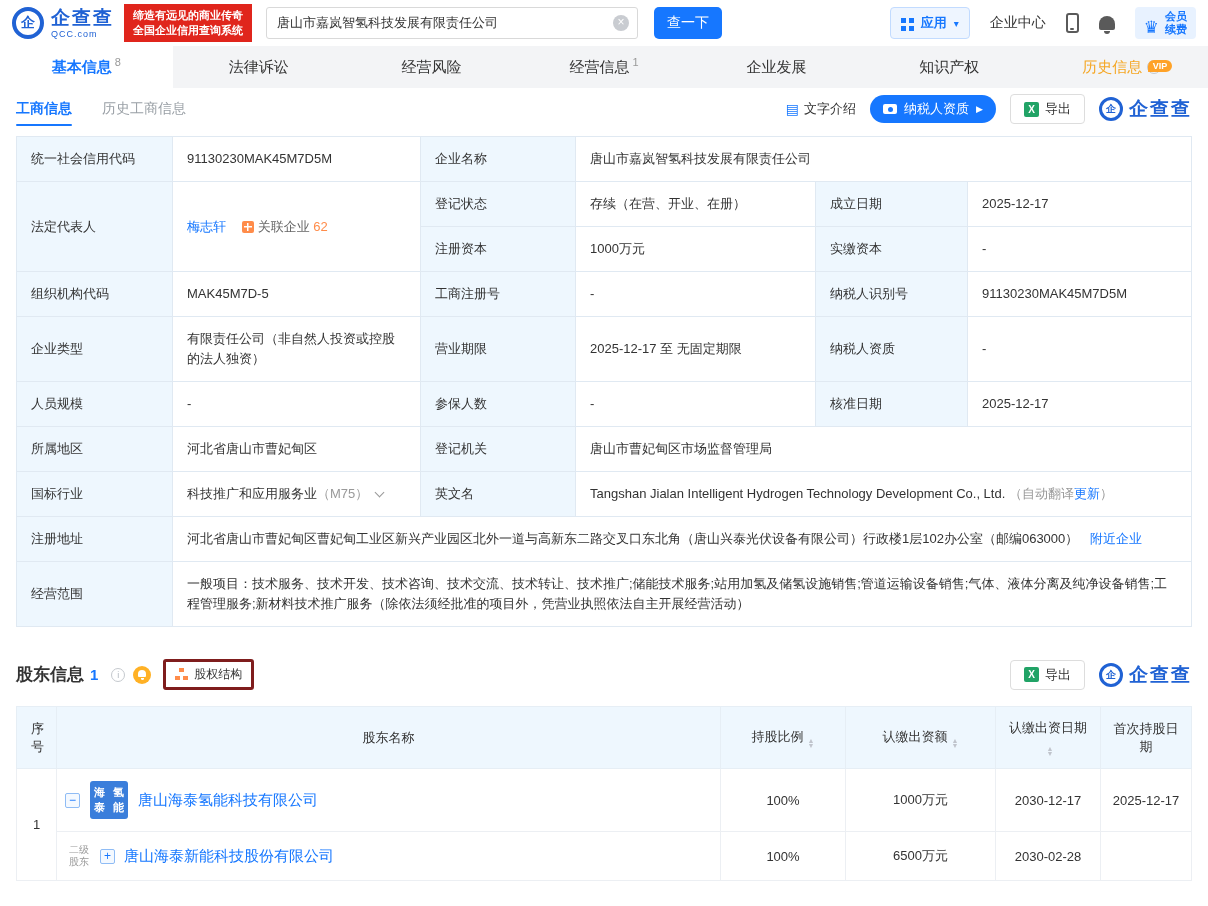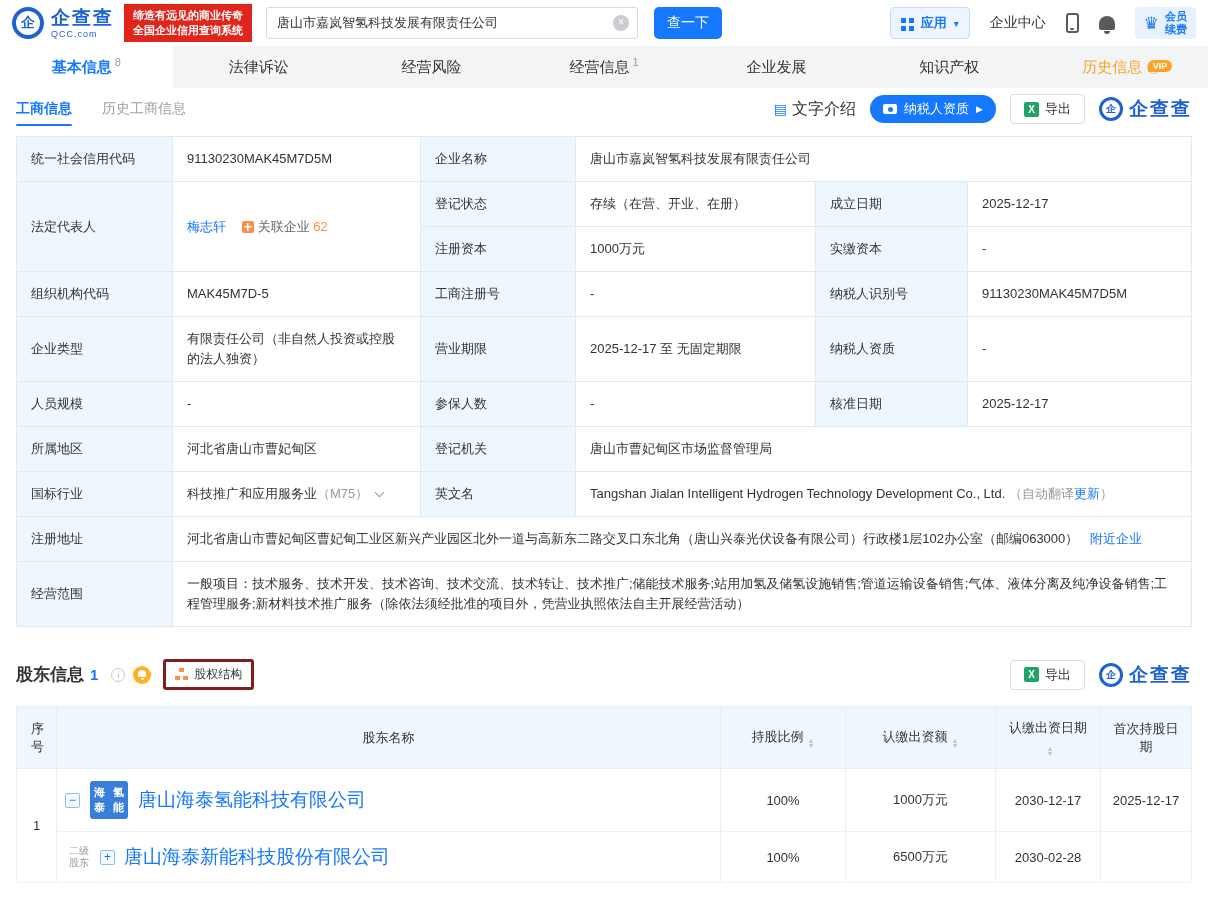--- a/index.html
+++ b/index.html
@@ -26,40 +26,40 @@
 .apps-btn{display:flex;align-items:center;gap:7px;background:#eef5ff;border:1px solid #c2dbff;border-radius:4px;color:#1677ff;font-weight:bold;font-size:13px;padding:6px 10px;cursor:pointer}
 .grid-icon{position:relative;width:13px;height:13px}
 .grid-icon::before{content:"";position:absolute;left:0;top:1px;width:5px;height:5px;background:#1677ff;box-shadow:8px 0 0 #1677ff,0 8px 0 #1677ff,8px 8px 0 #1677ff}
 .dd{font-size:10px;color:#1677ff}
 .dd::before{content:"▾"}
 .ent-center{font-size:14px;cursor:pointer}
 .phone-icon{width:13px;height:20px;border:2px solid #5a5a5a;border-radius:3px;position:relative;cursor:pointer}
 .phone-icon::after{content:"";position:absolute;left:50%;bottom:1px;width:4px;height:2px;margin-left:-2px;background:#5a5a5a;border-radius:1px}
 .bell-icon{position:relative;width:16px;height:14px;background:#5a5a5a;border-radius:8px 8px 2px 2px;cursor:pointer}
 .bell-icon::after{content:"";position:absolute;left:5px;bottom:-4px;width:6px;height:3px;background:#5a5a5a;border-radius:0 0 3px 3px}
-.vip-box{display:flex;align-items:center;gap:6px;background:#e8f2ff;border-radius:4px;padding:3px 9px;cursor:pointer}
+.vip-box{display:flex;align-items:flex-end;gap:6px;background:#e8f2ff;border-radius:4px;padding:3px 9px;cursor:pointer}
 .crown{color:#1677ff;font-size:17px;line-height:1}
 .crown::before{content:"♛"}
 .vip-txt{display:flex;flex-direction:column;color:#1677ff;font-size:11px;line-height:13px;font-weight:bold}
 
 .tabs{display:flex;height:42px;background:#f3f4f6;font-size:15px}
 .tab{flex:1;display:flex;align-items:center;justify-content:center;cursor:pointer;color:#333;position:relative}
 .tab sup{font-size:11px;color:#999;margin-left:3px;position:relative;top:-5px;font-weight:normal}
 .tab.active{background:#fff;color:#1677ff;font-weight:bold}
 .tab.history{color:#f5a623}
 .vip-tag{position:absolute;top:14px;left:50%;margin-left:26px;background:#ffa227;color:#fff;font-size:9px;font-weight:bold;padding:1px 5px;border-radius:7px 7px 7px 1px}
 .info-i{width:14px;height:14px;border:1px solid #c5c9ce;color:#b4b9c0;border-radius:50%;font-size:9px;display:inline-flex;align-items:center;justify-content:center;margin-left:5px;flex:none}
 .info-i::before{content:"i"}
 
 .subnav{display:flex;align-items:center;height:42px;padding:0 16px;background:#fff}
 .sn-item{margin-right:30px;font-size:14px;color:#9aa0a6;cursor:pointer;height:100%;display:inline-flex;align-items:center;position:relative}
 .sn-item.active{color:#1677ff;font-weight:bold}
 .sn-item.active::after{content:"";position:absolute;left:0;right:0;bottom:4px;height:2px;background:#1677ff;border-radius:1px}
 .sn-right{margin-left:auto;display:flex;align-items:center;gap:14px}
-.text-intro{display:flex;align-items:center;gap:5px;font-size:16px;color:#333;cursor:pointer}
+.text-intro{display:flex;align-items:center;gap:5px;font-size:13px;color:#333;cursor:pointer}
 .doc-icon{color:#1677ff;font-size:14px;line-height:1}
 .doc-icon::before{content:"▤"}
 .snapshot-btn{display:flex;align-items:center;gap:7px;background:#1677ff;color:#fff;border:none;border-radius:14px;height:28px;padding:0 13px;font-size:13px;font-family:inherit;cursor:pointer}
 .cam-icon{position:relative;width:14px;height:10px;background:#fff;border-radius:2px}
 .cam-icon::before{content:"";position:absolute;left:4.5px;top:2.5px;width:5px;height:5px;background:#1677ff;border-radius:50%}
 .play{font-size:9px;color:#fff}
 .play::before{content:"▶"}
 .export-btn{display:flex;align-items:center;gap:6px;background:#fff;border:1px solid #ddd;border-radius:4px;height:30px;padding:0 13px;font-size:13px;color:#333;font-family:inherit;cursor:pointer}
 .xls-icon{width:15px;height:15px;background:#21a366;color:#fff;font-size:10px;font-weight:bold;display:flex;align-items:center;justify-content:center;border-radius:2px}
 .xls-icon::before{content:"X"}
@@ -96,21 +96,21 @@
 .sort i.dn::before{content:"▼"}
 td.name-cell{text-align:left;padding:14px 10px}
 td.idx{width:40px}
 .row1{display:flex;align-items:center;gap:10px}
 .box-btn{display:inline-flex;width:15px;height:15px;border:1px solid #8fbcf5;background:#f4f9ff;color:#1677ff;border-radius:2px;align-items:center;justify-content:center;font-size:12px;line-height:1;cursor:pointer;flex:none}
 .box-btn.minus::before{content:"−"}
 .box-btn.plus::before{content:"+"}
 .stk-logo{width:38px;height:38px;background:#3a7edb;color:#fff;font-size:11px;line-height:15px;display:inline-flex;flex-direction:row;align-items:center;justify-content:center;border-radius:3px;font-weight:bold;flex:none;text-align:center}
 .lvl{display:inline-flex;flex-direction:column;font-size:10px;color:#999;line-height:12px;text-align:center;width:24px;flex:none}
 .sub-row{display:flex;align-items:center;gap:9px;padding-left:2px}
-.stk-link{font-size:19px}
+.stk-link{font-size:15px}
 </style>
 </head>
 <body>
 
 <header class="topbar">
   <div class="logo">
     <span class="logo-ring"></span>
     <span class="logo-txt">
       <b>企查查</b>
       <i>QCC.com</i>

